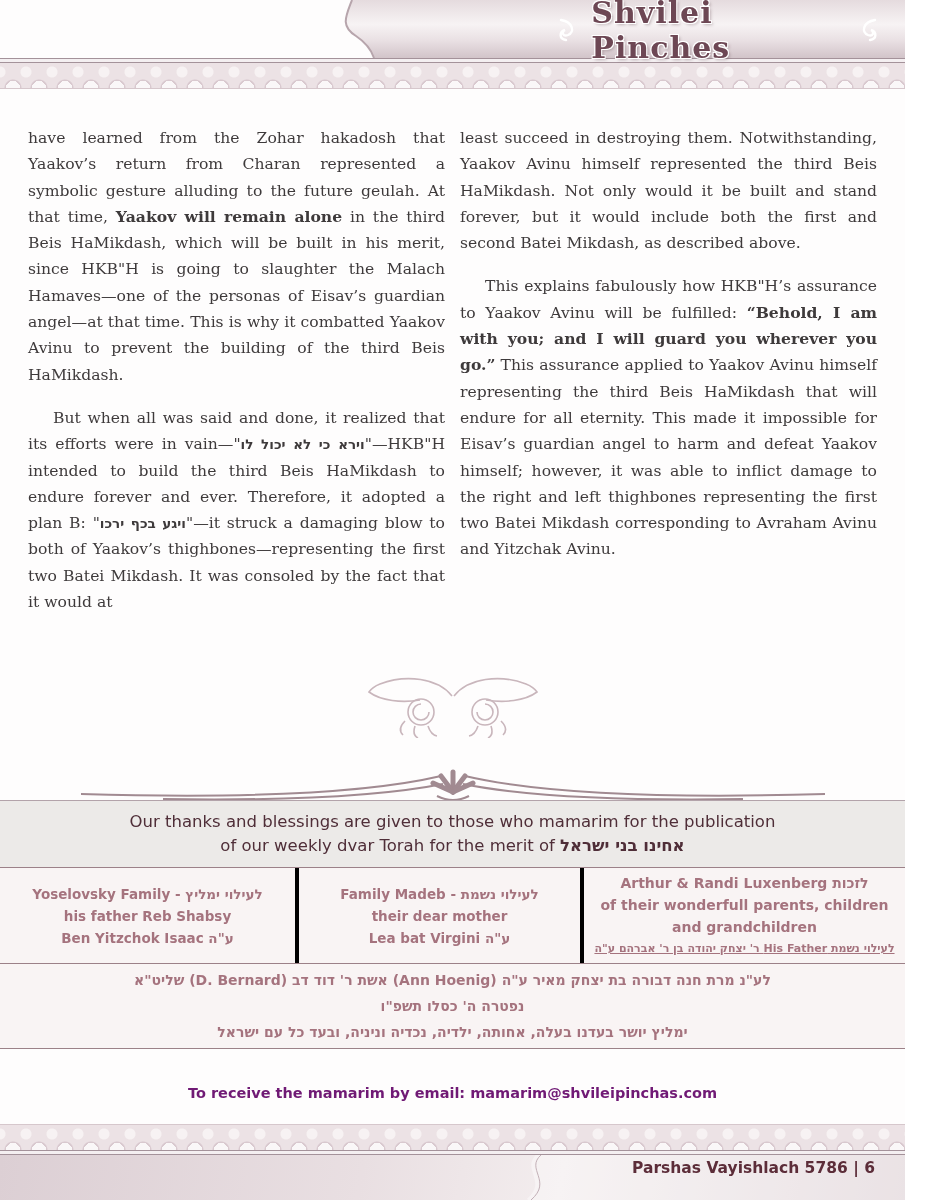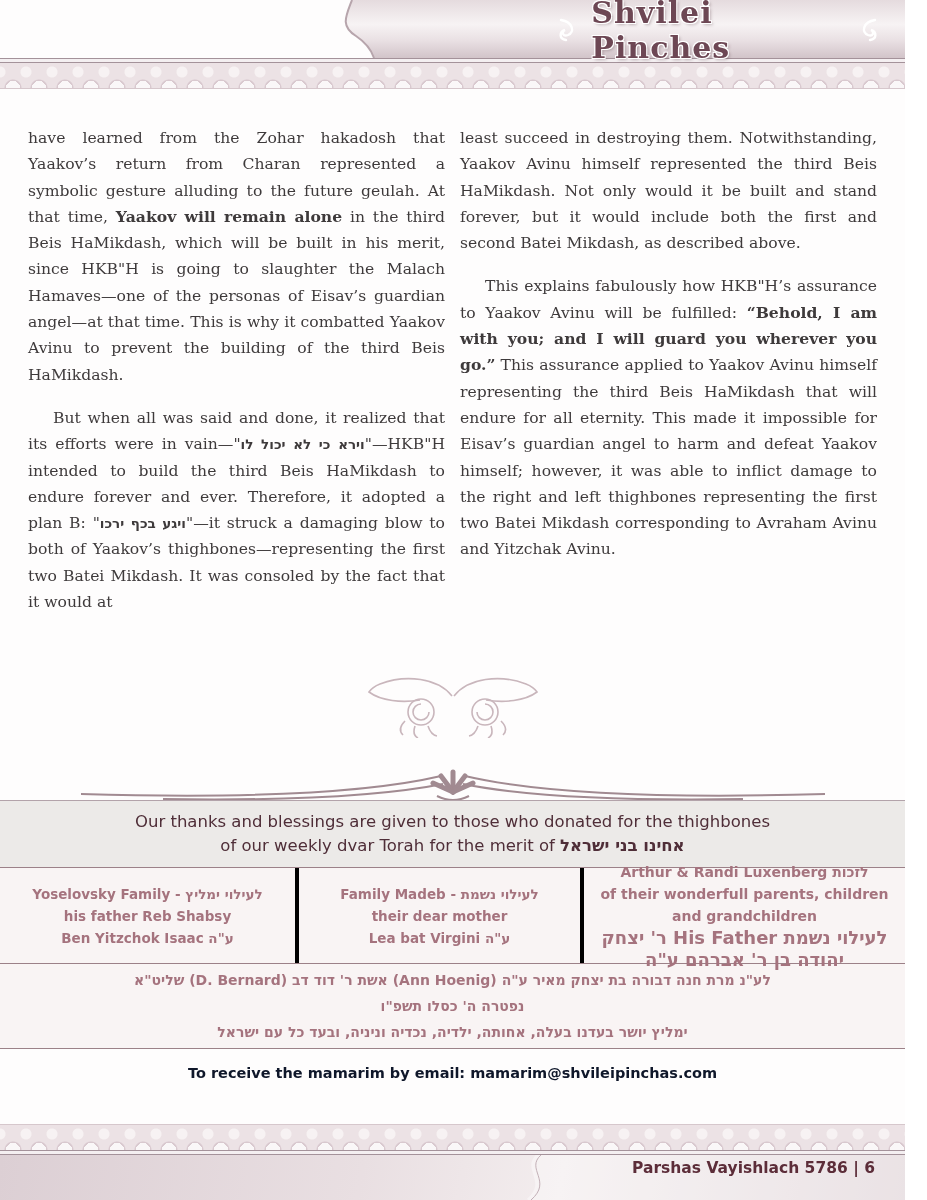--- a/index.html
+++ b/index.html
@@ -39,25 +39,25 @@
       color:#4f2e38;font-size:16.5px;line-height:24px;}
   .thanks .heb-inline{font-weight:bold;font-family:"DejaVu Sans",sans-serif;}
   .boxes{display:flex;height:95px;background:#f9f4f4;
       border-top:1px solid #9c8188;border-bottom:1px solid #9c8188;}
   .box{display:flex;flex-direction:column;justify-content:center;text-align:center;
       color:#a5737e;font-weight:bold;font-size:13.5px;line-height:22px;}
   .box + .box{border-left:4px solid #000000;}
   .box-1{width:295px;}
   .box-2{width:281px;}
   .box-3{flex:1;font-size:14px;}
-  .box-3 .line-3{font-size:18px;}
+  .box-3 .line-3{font-size:11px;text-decoration:underline;}
   .memorial{height:84px;background:#f9f4f4;border-bottom:1px solid #9c8188;
       display:flex;flex-direction:column;justify-content:center;text-align:center;
       color:#a5737e;font-weight:bold;font-size:14px;line-height:26px;}
-  .email-line{margin-top:16px;text-align:center;font-weight:bold;font-size:14.5px;color:#0f172a;}
+  .email-line{margin-top:36px;text-align:center;font-weight:bold;font-size:14.5px;color:#701a75;}
 
   
   .footer-lace{position:absolute;bottom:50px;left:0;right:0;border-top:1px solid #d6c7cc;border-bottom:0;}
   .footer-dline{position:absolute;bottom:45px;left:0;right:0;}
   .footer-band{position:absolute;bottom:0;left:0;right:0;height:45px;
       background:linear-gradient(100deg,#dccfd4 0%,#e9dfe2 40%,#f3edee 62%,#dfd3d7 100%);}
   .footer-curve{position:absolute;right:0;bottom:0;}
   .footer-text{position:absolute;right:30px;top:4px;font-family:"DejaVu Sans",sans-serif;
       font-weight:bold;font-size:15.5px;color:#5c2d39;}
 </style>
@@ -130,21 +130,21 @@
         <line x1="380" y1="26" x2="392" y2="10"></line>
         <line x1="380" y1="26" x2="360" y2="17"></line>
         <line x1="380" y1="26" x2="400" y2="17"></line>
       </g>
       <path d="M364,30 q16,8 32,0" stroke="#a18a91" stroke-width="2"></path>
     </svg>
   </div>
 
   <div class="donor-abs">
     <div class="thanks">
-      <div>Our thanks and blessings are given to those who donated for the thighbones</div>
+      <div>Our thanks and blessings are given to those who mamarim for the publication</div>
       <div><span>of our weekly dvar Torah for the merit of </span><span class="heb-inline">אחינו בני ישראל</span></div>
     </div>
 
     <div class="boxes">
       <div class="box box-1">
         <div dir="auto" class="line-1">Yoselovsky Family - לעילוי ימליץ</div>
         <div dir="auto" class="line-2">his father Reb Shabsy</div>
         <div dir="auto" class="line-3">Ben Yitzchok Isaac ע"ה</div>
       </div>
       <div class="box box-2">

